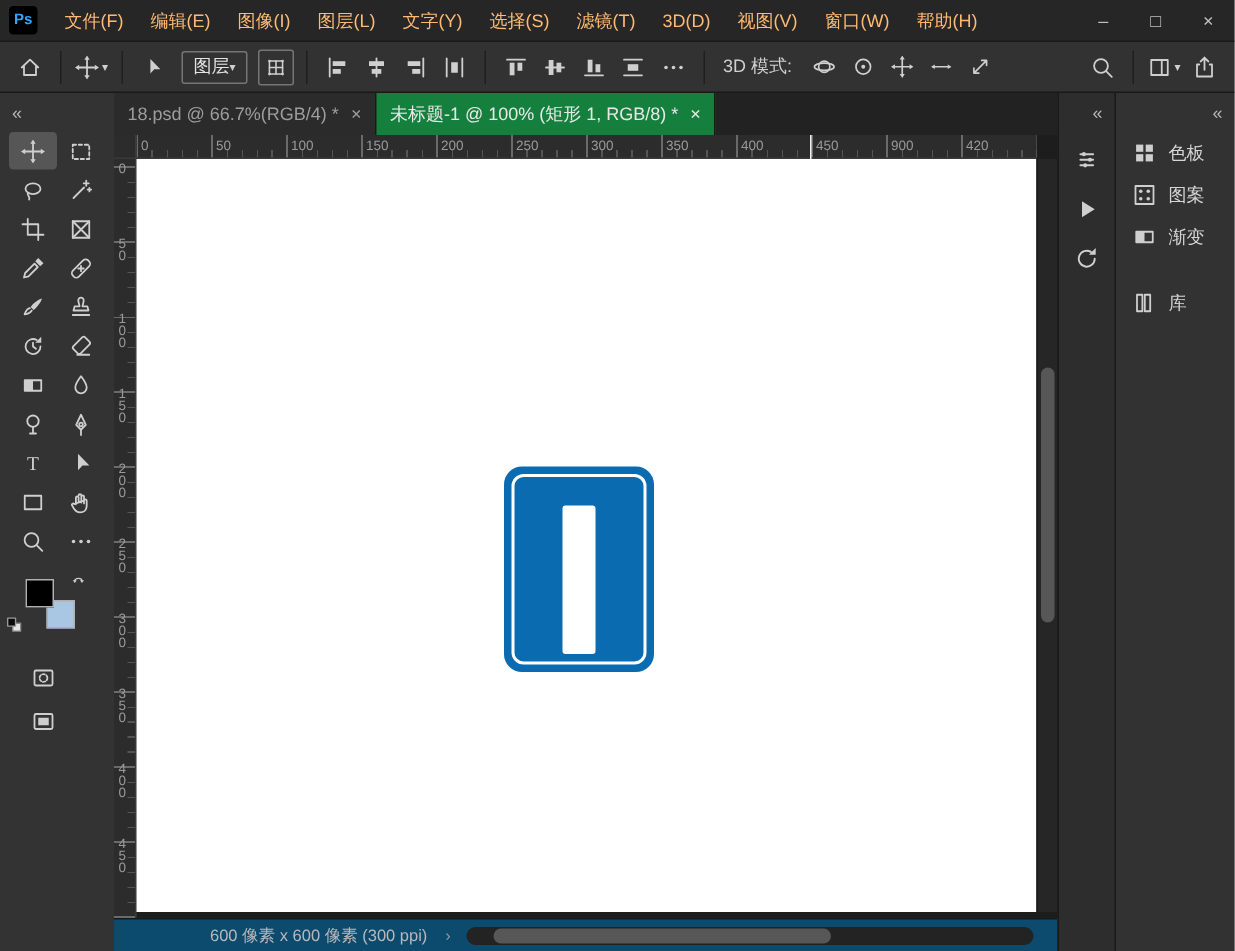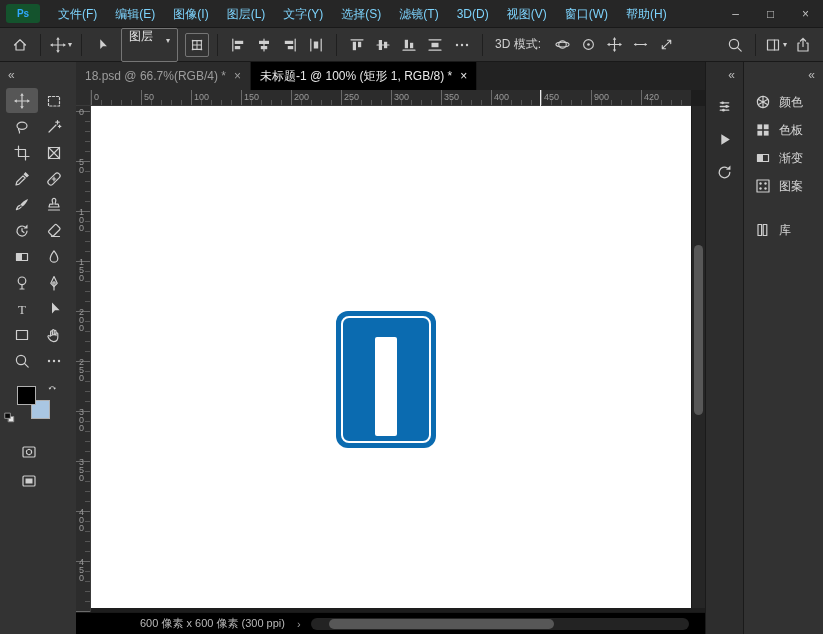--- a/index.html
+++ b/index.html
@@ -1,29 +1,29 @@
 <!DOCTYPE html>
 <html><head>
 <meta charset="utf-8">
 <style>
   *{box-sizing:border-box;margin:0;padding:0;}
   html,body{width:823px;height:634px;overflow:hidden;}
   body{background:#1e1e1e;font-family:"Liberation Sans","DejaVu Sans",sans-serif;color:#d4d4d4;}
   
   .titlebar{height:28px;background:#262626;display:flex;align-items:center;border-bottom:1px solid #191919;}
-  .ps-logo{width:34px;height:19px;margin:0 9px 0 6px;background:#14532d;color:#31a8ff;font-size:10px;font-weight:bold;display:flex;align-items:center;justify-content:center;border-radius:3px;}
+  .ps-logo{width:19px;height:19px;margin:0 9px 0 6px;background:#000000;color:#31a8ff;font-size:10px;font-weight:bold;display:flex;align-items:center;justify-content:center;border-radius:3px;}
   .menus{display:flex;height:100%;align-items:center;}
-  .menu-item{font-size:12px;padding:0 9px;line-height:28px;color:#7dd3fc;white-space:nowrap;}
+  .menu-item{font-size:12px;padding:0 9px;line-height:28px;color:#fdba74;white-space:nowrap;}
   .win-controls{margin-left:auto;display:flex;height:100%;}
   .win-btn{width:35px;height:100%;display:flex;align-items:center;justify-content:center;color:#c0c0c0;font-size:12px;}
   
   .optionsbar{height:34px;background:#323232;display:flex;align-items:center;padding:0 8px;gap:3px;border-bottom:1px solid #191919;}
   .opt-btn{min-width:24px;height:24px;display:flex;align-items:center;justify-content:center;gap:2px;color:#cfcfcf;}
   .v-div{width:1px;height:22px;background:#1f1f1f;margin:0 5px;}
-  .dropdown{height:22px;border:1px solid #757575;border-radius:2px;display:flex;align-items:flex-end;gap:13px;padding:16px 7px;font-size:12px;color:#e4e4e4;margin:0 4px;}
+  .dropdown{height:22px;border:1px solid #757575;border-radius:2px;display:flex;align-items:center;padding:4px 7px;font-size:12px;color:#e4e4e4;margin:0 4px;}
   .caret{font-size:8px;color:#cfcfcf;}
   .boxed{border:1px solid #757575;border-radius:2px;}
   .mode-label{font-size:12px;color:#cfcfcf;margin:0 6px 0 4px;white-space:nowrap;text-align:center;}
   .icon-group{display:flex;gap:2px;}
   .spacer{flex:1;}
   
   .main{display:flex;height:572px;}
   .tools-col{width:76px;background:#333333;display:flex;flex-direction:column;}
   .col-header{height:26px;display:flex;align-items:center;padding:0 8px;color:#b9b9b9;font-size:12px;flex:0 0 auto;}
   .col-header.right{justify-content:flex-end;}
@@ -33,41 +33,41 @@
   .color-widget{position:relative;height:56px;margin-top:4px;}
   .fg-chip{position:absolute;left:17px;top:9px;width:19px;height:19px;border:1px solid #b0b0b0;z-index:2;}
   .bg-chip{position:absolute;left:31px;top:23px;width:19px;height:19px;border:1px solid #b0b0b0;z-index:1;}
   .swap-ic{position:absolute;left:47px;top:2px;}
   .default-ic{position:absolute;left:4px;top:33px;}
   .tools-bottom{display:flex;flex-direction:column;gap:4px;padding-left:13px;margin-top:6px;align-items:flex-start;}
   
   .doc-col{flex:1;display:flex;flex-direction:column;min-width:0;}
   .tab-bar{height:28px;background:#222222;display:flex;align-items:stretch;overflow:hidden;}
   .tab{display:flex;align-items:center;padding:0 9px;background:#2b2b2b;color:#9d9d9d;font-size:12px;border-right:1px solid #191919;white-space:nowrap;}
-  .tab.active{background:#000000;color:#e8e8e8;}
+  .tab.active{background:#15803d;color:#e8e8e8;}
   .tab-label{margin-right:8px;}
   .tab-close{font-size:12px;color:inherit;}
   .doc-area{flex:1;position:relative;background:#1d1d1d;overflow:hidden;}
   .ruler-corner{position:absolute;left:0;top:0;width:15px;height:16px;background:#2c2c2c;border-right:1px solid #3a3a3a;border-bottom:1px solid #3a3a3a;z-index:3;}
   .ruler-top{position:absolute;left:15px;top:0;right:14px;height:16px;background-color:#2c2c2c;
     background-image:repeating-linear-gradient(90deg,#6a6a6a 0 1px,transparent 1px 50px),repeating-linear-gradient(90deg,#555 0 1px,transparent 1px 10px);
     background-size:100% 100%,100% 5px;background-position:0 0,0 100%;background-repeat:no-repeat;border-bottom:1px solid #3a3a3a;}
   .rnum{position:absolute;top:2px;font-size:9px;color:#9a9a9a;}
   .ruler-pos-marker{position:absolute;top:0;width:1px;height:16px;background:#f0f0f0;}
   .ruler-left{position:absolute;left:0;top:16px;width:15px;bottom:0;background-color:#2c2c2c;
     background-image:repeating-linear-gradient(0deg,#6a6a6a 0 1px,transparent 1px 50px),repeating-linear-gradient(0deg,#555 0 1px,transparent 1px 10px);
     background-size:100% 100%,5px 100%;background-position:0 0,100% 0;background-repeat:no-repeat;border-right:1px solid #3a3a3a;}
   .vnum{position:absolute;left:3px;width:8px;font-size:9px;line-height:8px;color:#9a9a9a;word-break:break-all;}
   .canvas{position:absolute;left:15px;top:16px;right:14px;bottom:4px;background:#fff;}
   .shape-outer{position:absolute;left:245px;top:205px;width:100px;height:137px;border-radius:12px;}
   .shape-border{position:absolute;inset:5px;border:2.5px solid #fff;border-radius:8px;}
   .shape-bar{position:absolute;left:39px;top:26px;width:22px;height:99px;background:#fff;border-radius:2px;}
   .vscroll{position:absolute;right:0;top:16px;bottom:4px;width:14px;background:#262626;border-left:1px solid #1a1a1a;}
   .vscroll .thumb{position:absolute;left:2px;right:2px;top:139px;height:170px;background:#575757;border-radius:5px;}
-  .status-bar{height:22px;background:#000000;display:flex;align-items:center;padding-left:64px;font-size:11px;color:#b8b8b8;border-top:1px solid #191919;}
+  .status-bar{height:22px;background:#0c4a6e;display:flex;align-items:center;padding-left:64px;font-size:11px;color:#b8b8b8;border-top:1px solid #191919;}
   .status-chev{margin:0 10px 0 12px;color:#9a9a9a;font-size:11px;}
   .hscroll{flex:1;height:12px;background:#232323;border-radius:6px;position:relative;margin-right:16px;align-self:center;}
   .hscroll .thumb{position:absolute;top:1px;bottom:1px;left:18px;width:225px;background:#575757;border-radius:5px;}
   
   .railA{width:38px;background:#2d2d2d;border-left:1px solid #1a1a1a;display:flex;flex-direction:column;align-items:center;}
   .railA .col-header{width:100%;}
   .rail-btn{width:30px;height:30px;display:flex;align-items:center;justify-content:center;margin:3px 0;border-radius:3px;}
   .railB{width:80px;background:#323232;border-left:1px solid #1a1a1a;display:flex;flex-direction:column;}
   .panel-group{display:flex;flex-direction:column;}
   .panel-group.gap{margin-top:16px;}
@@ -511,51 +511,44 @@
   </div>
 
   <div class="railB">
     <div class="col-header right">
       <span class="chev">«</span>
     </div>
     <div id="railB-groups">
         <div class="panel-group">
           <div class="panel-item">
             <svg xmlns="http://www.w3.org/2000/svg" viewBox="0 0 16 16" width="16" height="16" class="ic">
-              <circle cx="8" cy="8" r="5.6"></circle>
-              <path d="M8 2.4v11.2M3.15 5.2l9.7 5.6M3.15 10.8l9.7-5.6"></path>
-            </svg>
-            <span class="panel-label">颜色</span>
-          </div>
-          <div class="panel-item">
-            <svg xmlns="http://www.w3.org/2000/svg" viewBox="0 0 16 16" width="16" height="16" class="ic">
               <rect class="f" x="2.4" y="2.4" width="4.8" height="4.8"></rect>
               <rect class="f" x="8.8" y="2.4" width="4.8" height="4.8"></rect>
               <rect class="f" x="2.4" y="8.8" width="4.8" height="4.8"></rect>
               <rect class="f" x="8.8" y="8.8" width="4.8" height="4.8"></rect>
             </svg>
             <span class="panel-label">色板</span>
-          </div>
-          <div class="panel-item">
-            <svg xmlns="http://www.w3.org/2000/svg" viewBox="0 0 16 16" width="16" height="16" class="ic">
-              <rect x="2.5" y="4.5" width="11" height="7"></rect>
-              <path class="f" d="M2.5 4.5h5.5v7H2.5z"></path>
-            </svg>
-            <span class="panel-label">渐变</span>
           </div>
           <div class="panel-item">
             <svg xmlns="http://www.w3.org/2000/svg" viewBox="0 0 16 16" width="16" height="16" class="ic">
               <rect x="2" y="2" width="12" height="12"></rect>
               <circle class="f" cx="5.5" cy="5.5" r="1.2"></circle>
               <circle class="f" cx="10.5" cy="5.5" r="1.2"></circle>
               <circle class="f" cx="5.5" cy="10.5" r="1.2"></circle>
               <circle class="f" cx="10.5" cy="10.5" r="1.2"></circle>
             </svg>
             <span class="panel-label">图案</span>
           </div>
+          <div class="panel-item">
+            <svg xmlns="http://www.w3.org/2000/svg" viewBox="0 0 16 16" width="16" height="16" class="ic">
+              <rect x="2.5" y="4.5" width="11" height="7"></rect>
+              <path class="f" d="M2.5 4.5h5.5v7H2.5z"></path>
+            </svg>
+            <span class="panel-label">渐变</span>
+          </div>
         </div>
         <div class="panel-group gap">
           <div class="panel-item">
             <svg xmlns="http://www.w3.org/2000/svg" viewBox="0 0 16 16" width="16" height="16" class="ic">
               <rect x="3" y="2.5" width="3.6" height="11"></rect>
               <rect x="8.2" y="2.5" width="3.6" height="11"></rect>
             </svg>
             <span class="panel-label">库</span>
           </div>
         </div>

